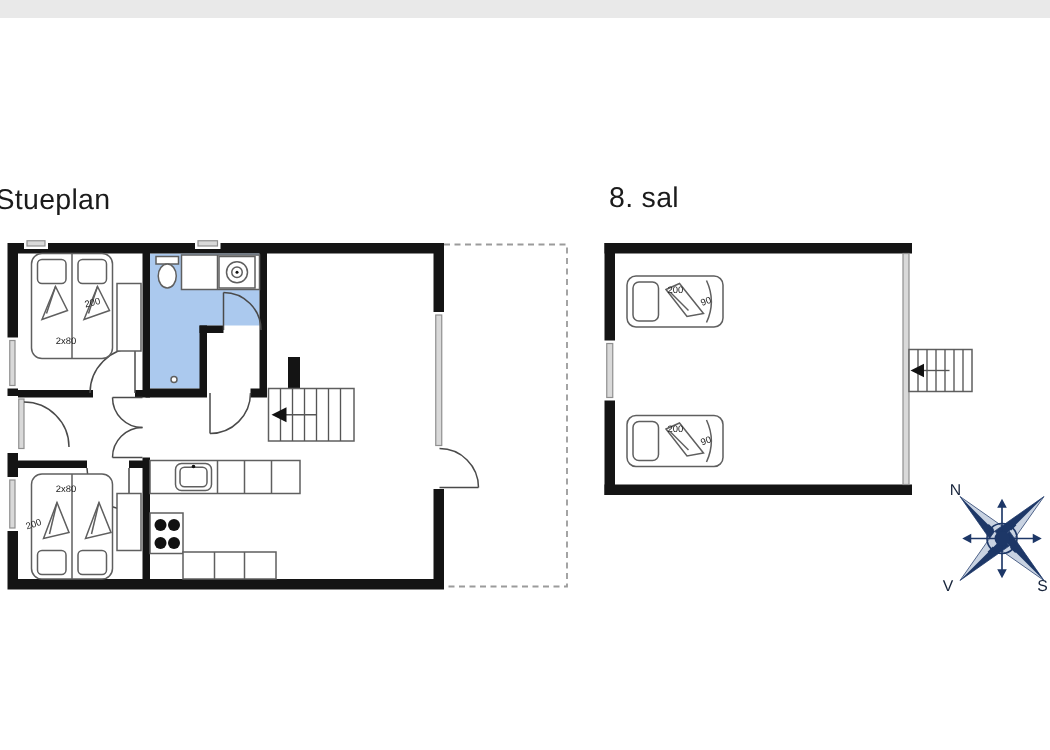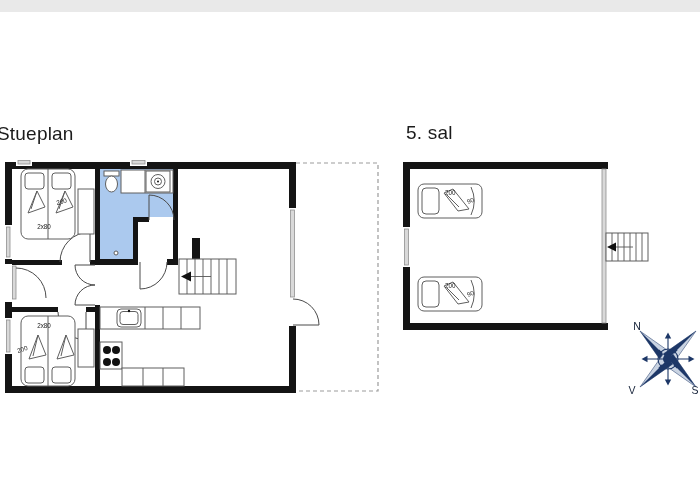--- a/index.html
+++ b/index.html
@@ -37,21 +37,21 @@
   .clight{fill:var(--compass-light,#c9d3e2);stroke:var(--compass,#1d3767);stroke-width:.5;}
   .cline{fill:none;stroke:var(--compass,#1d3767);stroke-width:1.1;}
   .clbl{font-family:"Liberation Sans",sans-serif;font-size:10.5px;fill:#16233a;text-anchor:middle;}
 </style>
 </head>
 <body>
 
 <div class="canvas">
 
   <div class="plan-title" id="title-ground">Stueplan</div>
-  <div class="plan-title" id="title-first">5. sal</div>
+  <div class="plan-title" id="title-first">8. sal</div>
 
   <svg width="700" height="500" viewBox="0 0 700 500">
 
     <g>
 
       <path class="bath" d="M100,157 H173 V205 H138 V247 H100 Z"></path>
 
       <rect class="wallstroke" x="8.5" y="153.5" width="284" height="224"></rect>
 
       <g>

